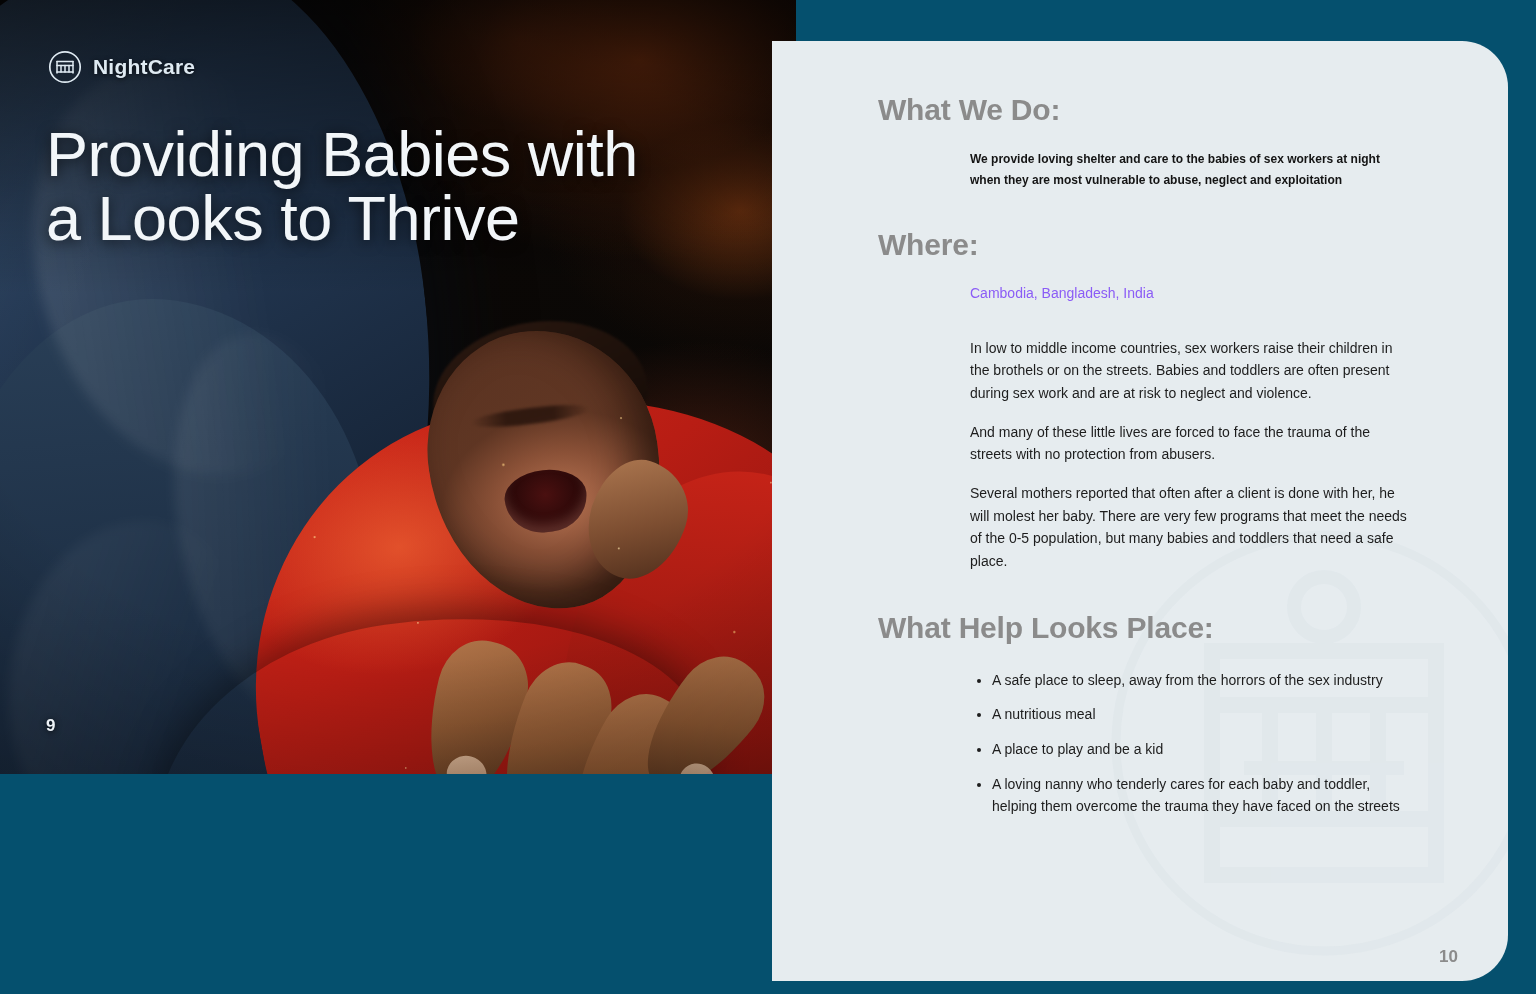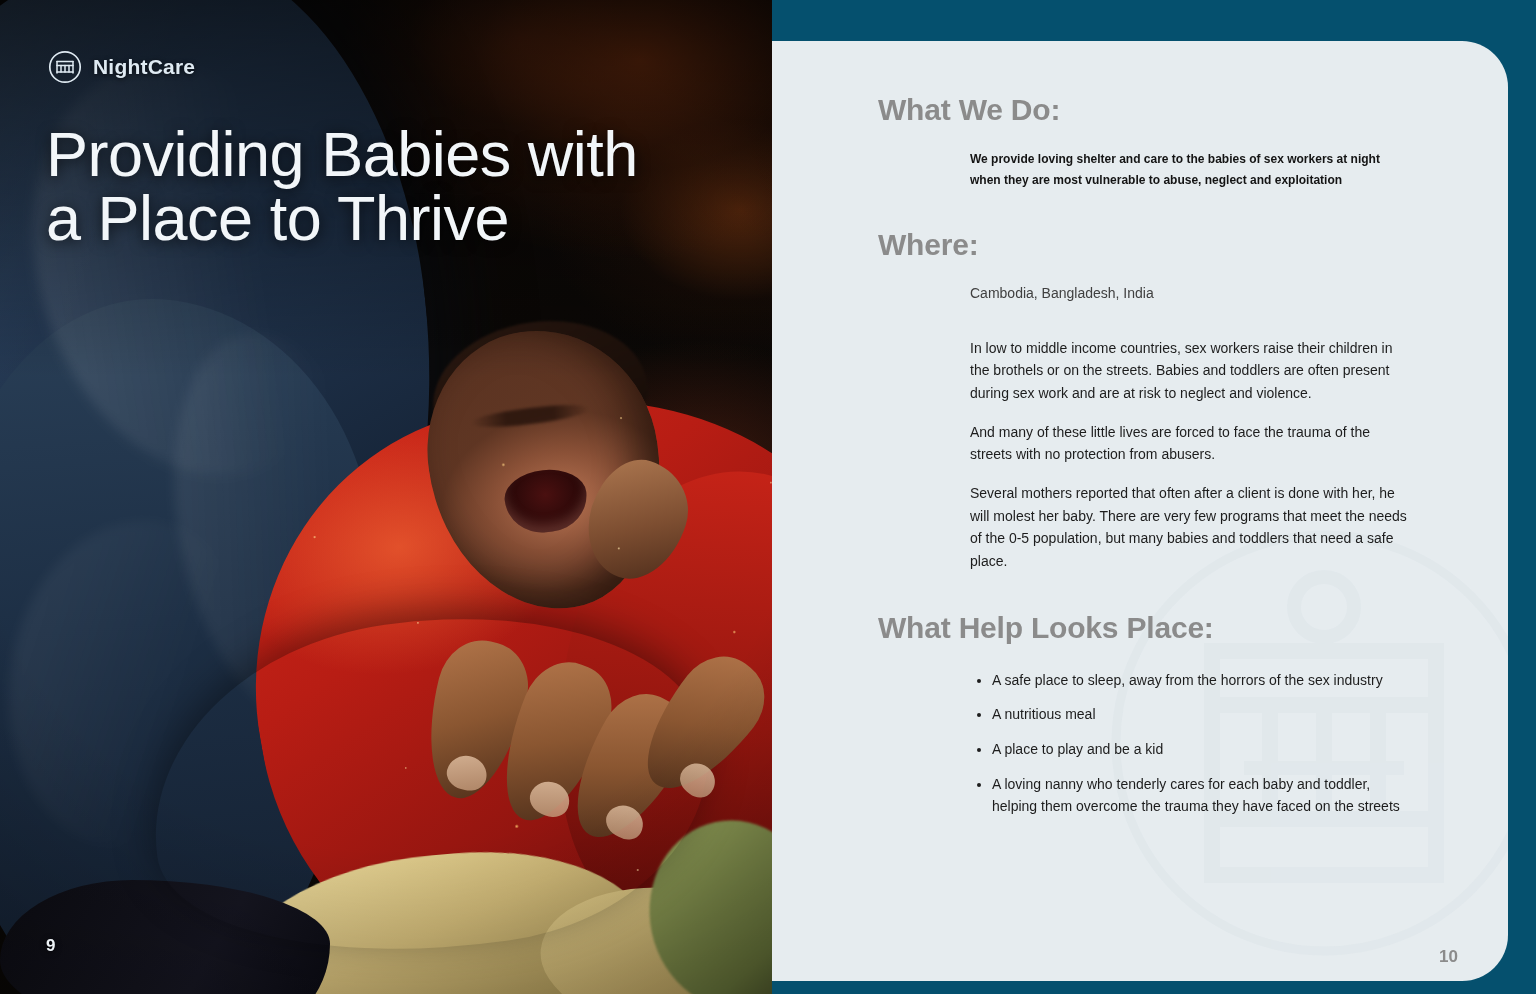--- a/index.html
+++ b/index.html
@@ -16,23 +16,24 @@
     height: 994px;
     overflow: hidden;
     background: #05506e;
   }
 
   
   #left-page {
     position: absolute;
     left: 0; top: 0;
     width: 772px;
-    height: 994px;
+    height: 774px;
     overflow: hidden;
     background: #0a0705;
+    padding-left: 24px;
   }
   .photo-layer { position: absolute; inset: 0; }
 
   
   .bg-base {
     background:
       radial-gradient(ellipse 300px 200px at 640px 60px, rgba(150,60,18,0.80) 0%, rgba(90,35,10,0.35) 55%, rgba(0,0,0,0) 100%),
       radial-gradient(ellipse 200px 150px at 740px 210px, rgba(190,85,25,0.55) 0%, rgba(60,25,8,0.2) 60%, rgba(0,0,0,0) 100%),
       radial-gradient(ellipse 160px 120px at 520px 40px, rgba(120,50,20,0.45) 0%, rgba(0,0,0,0) 70%),
       radial-gradient(ellipse 260px 180px at 700px 470px, rgba(120,45,25,0.45) 0%, rgba(0,0,0,0) 72%),
@@ -318,21 +319,21 @@
     font-size: 12px;
     font-weight: bold;
     line-height: 1.72;
   }
   .body-indent {
     margin-left: 92px;
     max-width: 442px;
   }
   .small-line {
     margin: 20px 0 8px 0;
-    color: #404040;
+    color: #8b5cf6;
     font-size: 14px;
     line-height: 1.6;
   }
   .para {
     margin: 0 0 16px 0;
     color: #1d1d1d;
     font-size: 14px;
     line-height: 1.62;
   }
   .para:first-child { margin-top: 32px; }
@@ -413,21 +414,21 @@
             <line x1="17" y1="15.5" x2="17" y2="22"></line>
             <line x1="21" y1="15.5" x2="21" y2="22"></line>
           </g>
         </svg>
       </span>
       <span class="brand-name">NightCare</span>
     </div>
 
     <h1 class="page-title">
       <span class="tl">Providing Babies with</span>
-      <span class="tl">a Place to Thrive</span>
+      <span class="tl">a Looks to Thrive</span>
     </h1>
 
     <div class="page-num-left">9</div>
   </div>
 
   <div id="right-page">
     <div class="panel">
 
       <span class="watermark">
         <svg viewBox="0 0 440 440" width="440" height="440" aria-hidden="true">

